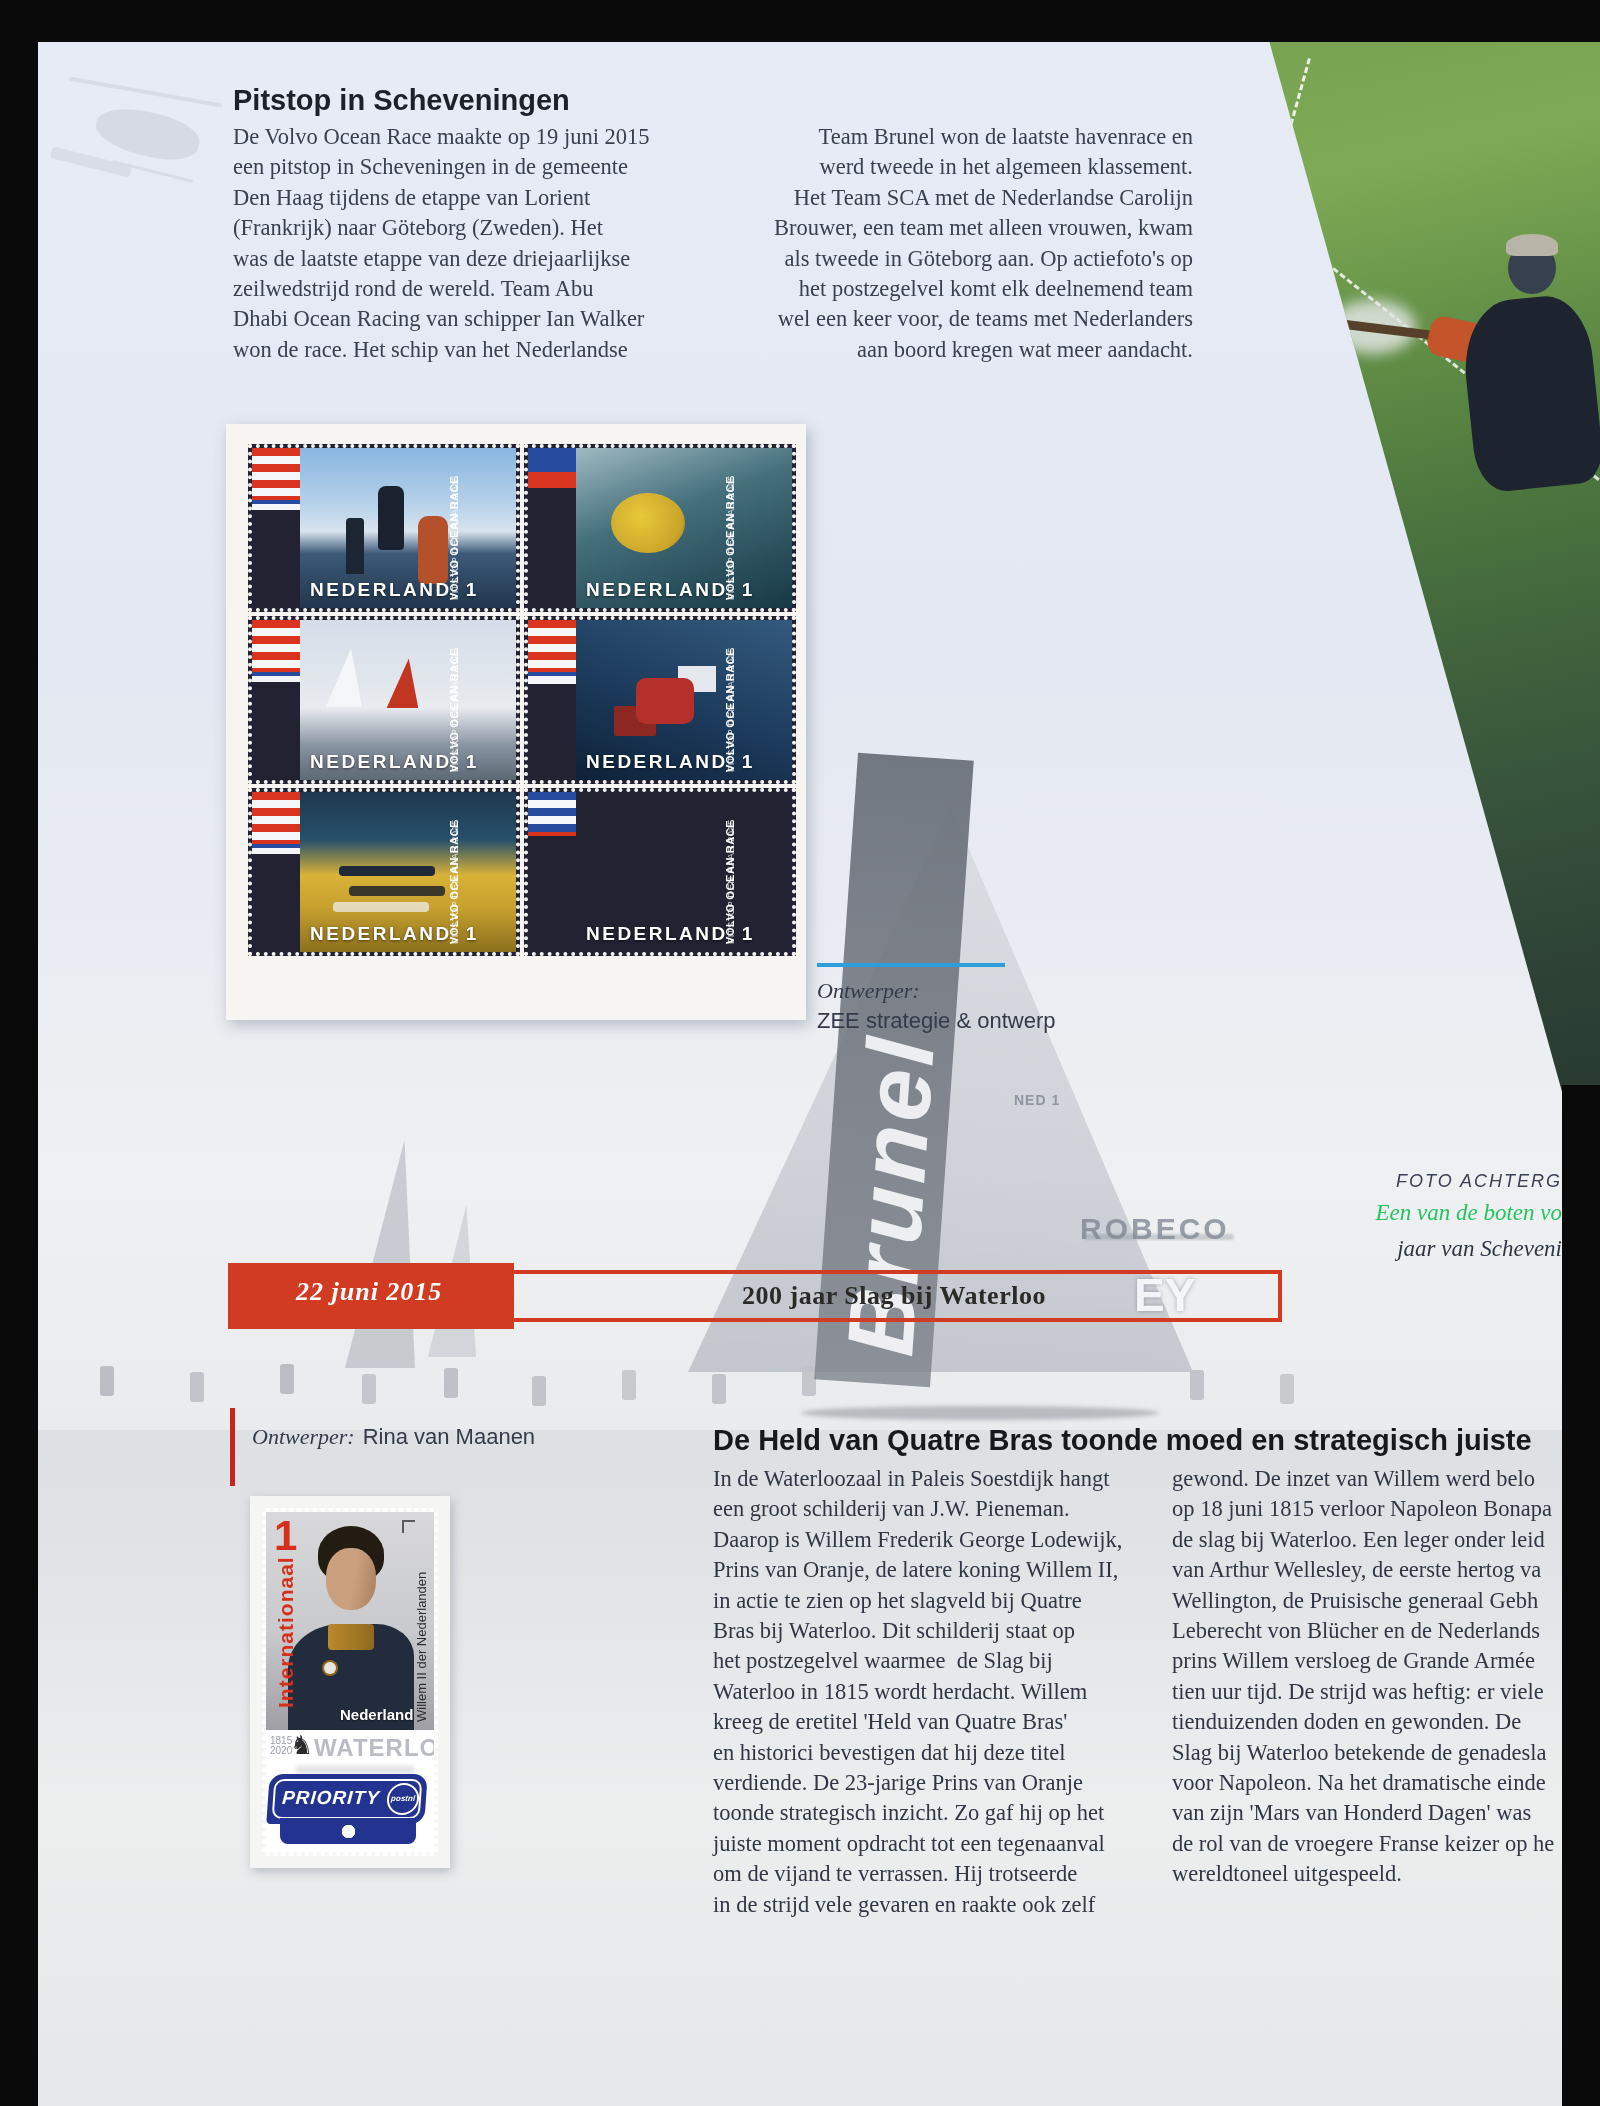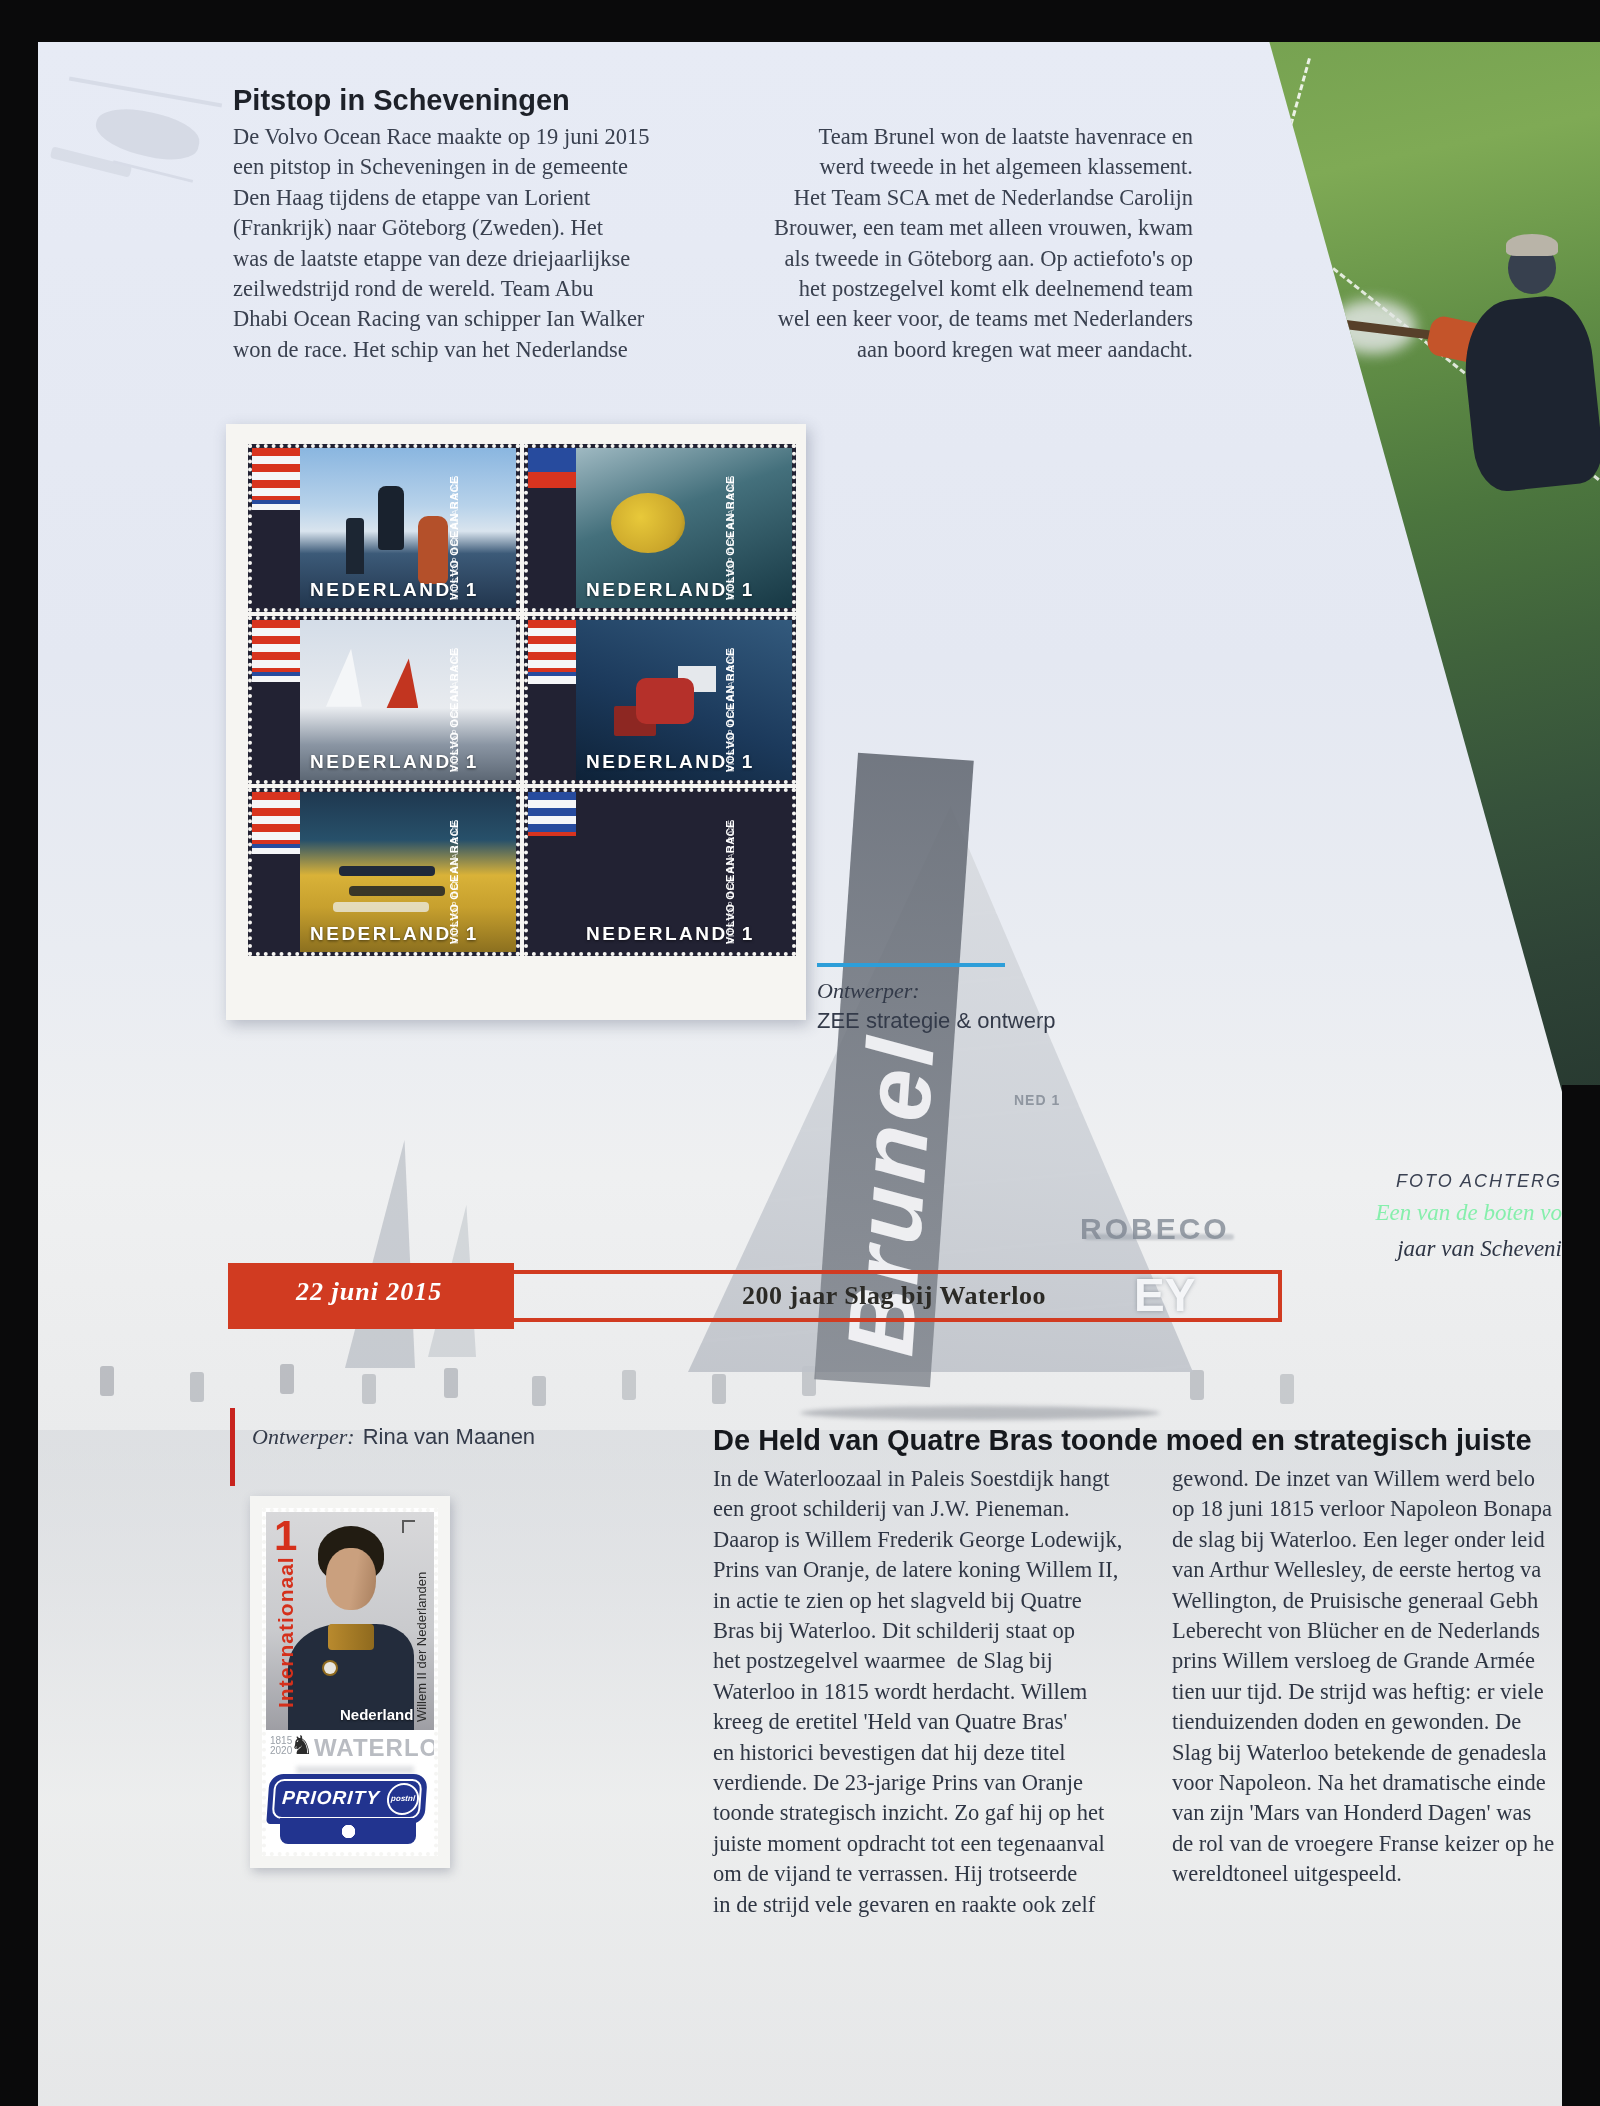--- a/index.html
+++ b/index.html
@@ -117,21 +117,21 @@
   .hull{left:800px;top:1406px;width:360px;height:14px;background:rgba(88,95,106,.35);border-radius:50%;filter:blur(2px);z-index:1;}
   
   .b-red{left:228px;top:1263px;width:286px;height:66px;background:#d13b21;z-index:6;}
   .b-date{left:296px;top:1277px;font:italic 700 26px "Liberation Serif",serif;color:#fff;letter-spacing:1px;z-index:7;}
   .b-out{left:506px;top:1270px;width:776px;height:52px;border:4px solid #d13b21;z-index:6;}
   .b-title{left:506px;top:1281px;width:776px;text-align:center;font:700 26px "Liberation Serif",serif;
            color:#2b2a26;letter-spacing:.5px;z-index:7;}
   
   .cr1{left:1160px;top:1171px;width:402px;text-align:right;font:italic 400 18px "Liberation Sans",sans-serif;
        letter-spacing:2px;color:#3a4152;z-index:5;}
-  .cr2{left:1160px;top:1200px;width:402px;text-align:right;font:italic 23px "Liberation Serif",serif;color:#86efac;z-index:5;}
+  .cr2{left:1160px;top:1200px;width:402px;text-align:right;font:italic 23px "Liberation Serif",serif;color:#22c55e;z-index:5;}
   .cr3{left:1160px;top:1236px;width:402px;text-align:right;font:italic 23px "Liberation Serif",serif;color:#2e3545;z-index:5;}
   
   .wcard{left:250px;top:1496px;width:200px;height:372px;background:#f5f5f3;box-shadow:2px 4px 10px rgba(60,70,95,.28);z-index:4;}
   .wstamp{left:262px;top:1508px;width:176px;height:348px;border:4px dotted #f5f5f3;background:#fff;overflow:hidden;z-index:5;}
   .wphoto{left:0;top:0;width:168px;height:218px;background:linear-gradient(180deg,#d8d8da 0%,#c9cacd 55%,#9e9ea4 100%);}
   .w-hair{left:52px;top:14px;width:66px;height:56px;background:#221c12;border-radius:50% 50% 40% 40%;}
   .w-face{left:60px;top:36px;width:50px;height:62px;background:linear-gradient(100deg,#caa07e 55%,#a87f5e 100%);border-radius:46%;}
   .w-torso{left:22px;top:112px;width:126px;height:106px;background:#232c3c;border-radius:42% 30% 0 0;}
   .w-collar{left:62px;top:112px;width:46px;height:26px;background:linear-gradient(90deg,#b98a2e,#8f6a1e);border-radius:4px;}
   .w-medal{left:58px;top:150px;width:12px;height:12px;background:#e8e6e0;border-radius:50%;box-shadow:0 0 0 2px #8f6a1e;}

